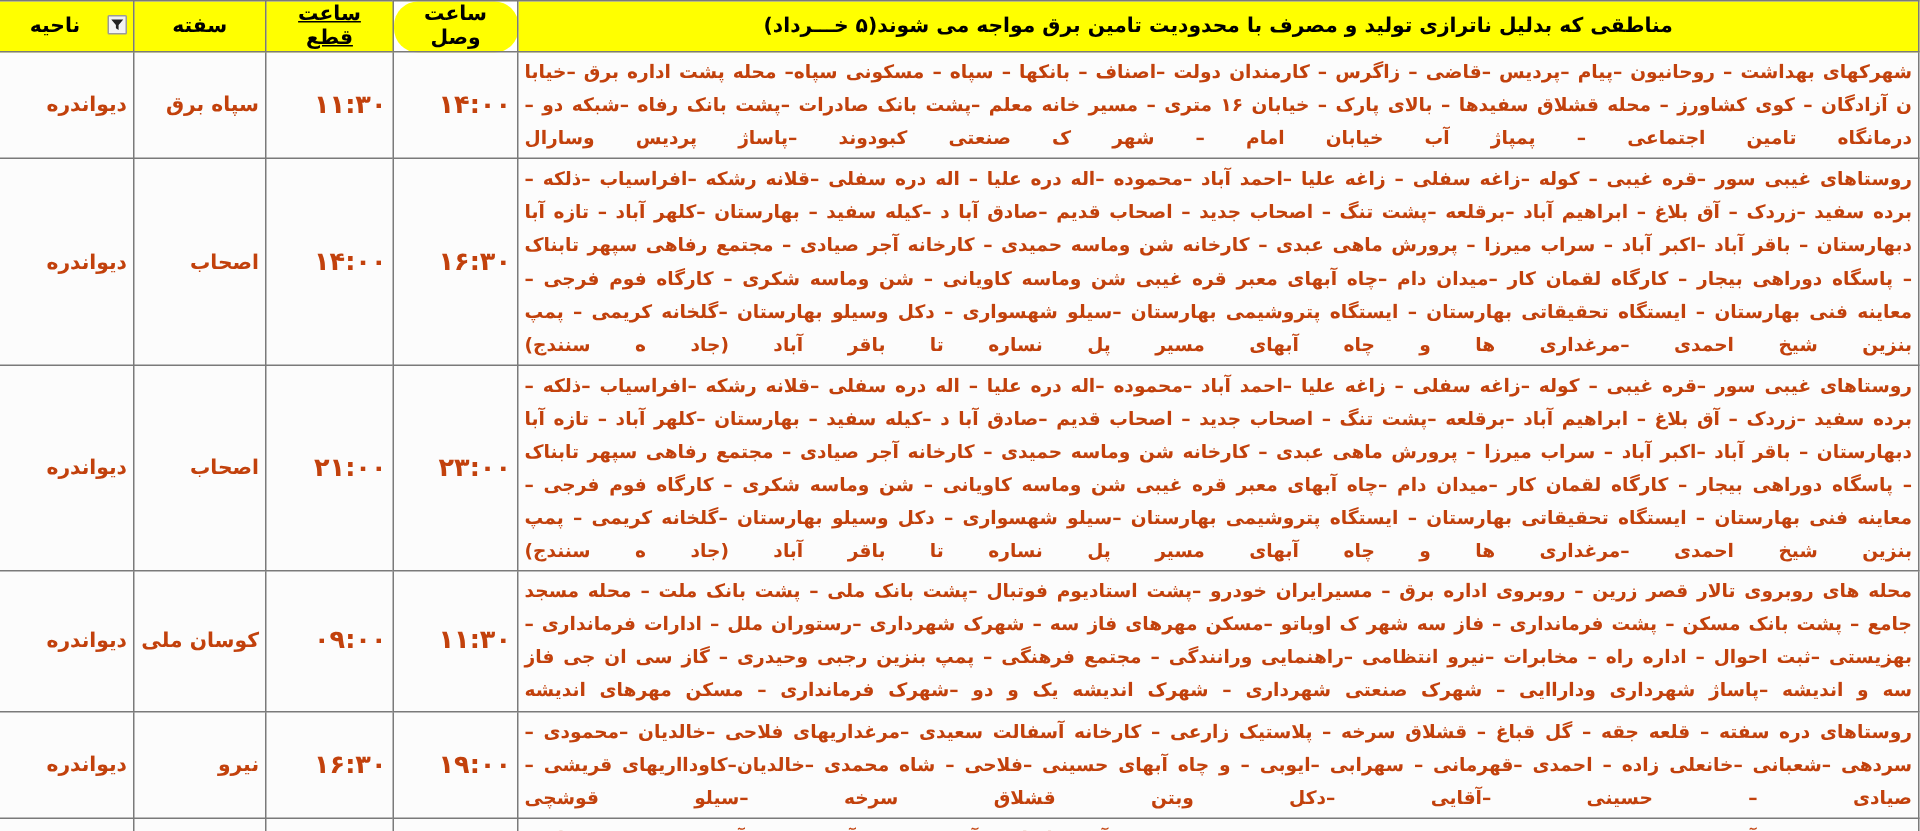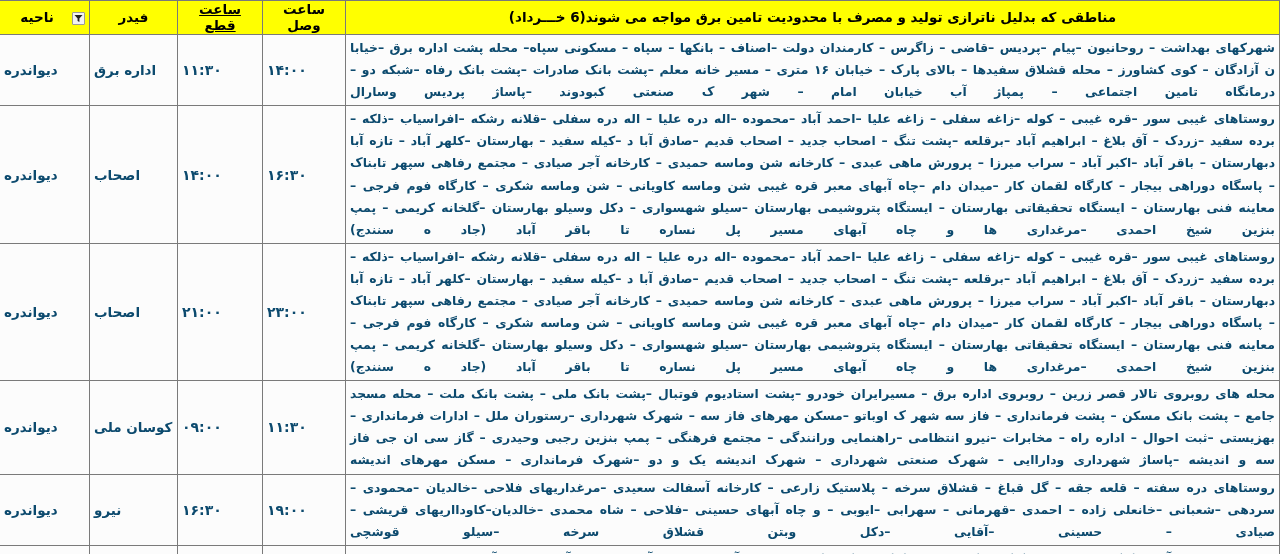--- a/index.html
+++ b/index.html
@@ -42,27 +42,27 @@
     text-align: center;
     height: 29px;
     padding: 1px 4px;
     font-size: 13.5px;
     line-height: 1.15;
     border: 1px solid #7a7a7a;
   }
   th.col-district  { width: 90px;  font-size: 14px; }
   th.col-feeder    { width: 88px;  font-size: 14px; }
   th.col-off       { width: 85px;  font-size: 14px; text-decoration: underline; }
-  th.col-on        { width: 83px;  font-size: 14px; }
+  th.col-on        { width: 83px;  font-size: 14px; border-radius: 16px; }
   th.col-desc      { width: 934px; font-size: 13.5px; }
 
   .district-head-inner {
     display: flex;
     flex-direction: row-reverse;
-    align-items: flex-end;
+    align-items: flex-start;
     justify-content: space-between;
     width: 100%;
   }
   .filter-icon {
     display: inline-flex;
     align-items: center;
     justify-content: center;
     width: 13px;
     height: 13px;
     background: #f2f2f2;
@@ -70,29 +70,29 @@
     border-radius: 1px;
     flex: 0 0 auto;
     margin-inline-end: 2px;
   }
   .filter-icon svg { display: block; }
   .district-head-text { flex: 1 1 auto; text-align: center; }
 
   
   tbody td {
     background: #fcfcfc;
-    color: #0c4a6e;
+    color: #c2410c;
   }
   td.c-district, td.c-feeder, td.c-off, td.c-on {
-    text-align: left;
+    text-align: right;
     font-weight: bold;
     font-size: 13.5px;
     white-space: nowrap;
   }
-  td.c-off, td.c-on { font-size: 14px; letter-spacing: 0.3px; }
+  td.c-off, td.c-on { font-size: 17px; letter-spacing: 0.3px; }
   td.c-desc {
     text-align: justify;
     text-align-last: justify;
     font-weight: bold;
     font-size: 12.4px;
     line-height: 1.78;
     padding: 3px 8px 3px 8px;
     word-spacing: 1px;
   }
   tbody tr.r1 td { height: 64px; }
@@ -103,49 +103,49 @@
   tbody tr.r6 td { height: 76px; }
 </style>
 </head>
 <body>
 
 <div class="sheet">
   <table class="outage-table">
     <thead>
       <tr class="head-row">
         <th class="col-desc">
-          <span>مناطقی که بدلیل ناترازی تولید و مصرف با محدودیت تامین برق مواجه می شوند(6 خـــرداد)</span>
+          <span>مناطقی که بدلیل ناترازی تولید و مصرف با محدودیت تامین برق مواجه می شوند(۵ خـــرداد)</span>
         </th>
         <th class="col-on">
           <span>ساعت وصل</span>
         </th>
         <th class="col-off">
           <span>ساعت قطع</span>
         </th>
         <th class="col-feeder">
-          <span>فیدر</span>
+          <span>سفته</span>
         </th>
         <th class="col-district">
           <span class="district-head-inner">
             <span class="district-head-text">ناحیه</span>
             <span class="filter-icon">
               <svg width="9" height="9" viewBox="0 0 9 9" aria-hidden="true">
                 <path d="M0.5 1 L8.5 1 L5.4 4.6 L5.4 8 L3.6 6.9 L3.6 4.6 Z" fill="#222222"></path>
               </svg>
             </span>
           </span>
         </th>
       </tr>
     </thead>
     <tbody id="table-body">
         <tr class="r1">
           <td class="c-desc">شهرکهای بهداشت – روحانیون –پیام –پردیس –قاضی – زاگرس – کارمندان دولت –اصناف – بانکها – سپاه – مسکونی سپاه– محله پشت اداره برق –خیابا ن آزادگان – کوی کشاورز – محله قشلاق سفیدها – بالای پارک – خیابان ۱۶ متری – مسیر خانه معلم –پشت بانک صادرات –پشت بانک رفاه –شبکه دو – درمانگاه تامین اجتماعی – پمپاژ آب خیابان امام – شهر ک صنعتی کبودوند –پاساژ پردیس وسارال</td>
           <td class="c-on">۱۴:۰۰</td>
           <td class="c-off">۱۱:۳۰</td>
-          <td class="c-feeder">اداره برق</td>
+          <td class="c-feeder">سپاه برق</td>
           <td class="c-district">دیواندره</td>
         </tr>
         <tr class="r2">
           <td class="c-desc">روستاهای غیبی سور –قره غیبی – کوله –زاغه سفلی – زاغه علیا –احمد آباد –محموده –اله دره علیا – اله دره سفلی –قلانه رشکه –افراسیاب –ذلکه – برده سفید –زردک – آق بلاغ – ابراهیم آباد –برقلعه –پشت تنگ – اصحاب جدید – اصحاب قدیم –صادق آبا د –کیله سفید – بهارستان –کلهر آباد – تازه آبا دبهارستان – باقر آباد –اکبر آباد – سراب میرزا – پرورش ماهی عبدی – کارخانه شن وماسه حمیدی – کارخانه آجر صیادی – مجتمع رفاهی سپهر تابناک – پاسگاه دوراهی بیجار – کارگاه لقمان کار –میدان دام –چاه آبهای معبر قره غیبی شن وماسه کاویانی – شن وماسه شکری – کارگاه فوم فرجی –معاینه فنی بهارستان – ایستگاه تحقیقاتی بهارستان – ایستگاه پتروشیمی بهارستان –سیلو شهسواری – دکل وسیلو بهارستان –گلخانه کریمی – پمپ بنزین شیخ احمدی –مرغداری ها و چاه آبهای مسیر پل نساره تا باقر آباد (جاد ه سنندج)</td>
           <td class="c-on">۱۶:۳۰</td>
           <td class="c-off">۱۴:۰۰</td>
           <td class="c-feeder">اصحاب</td>
           <td class="c-district">دیواندره</td>
         </tr>
         <tr class="r3">

